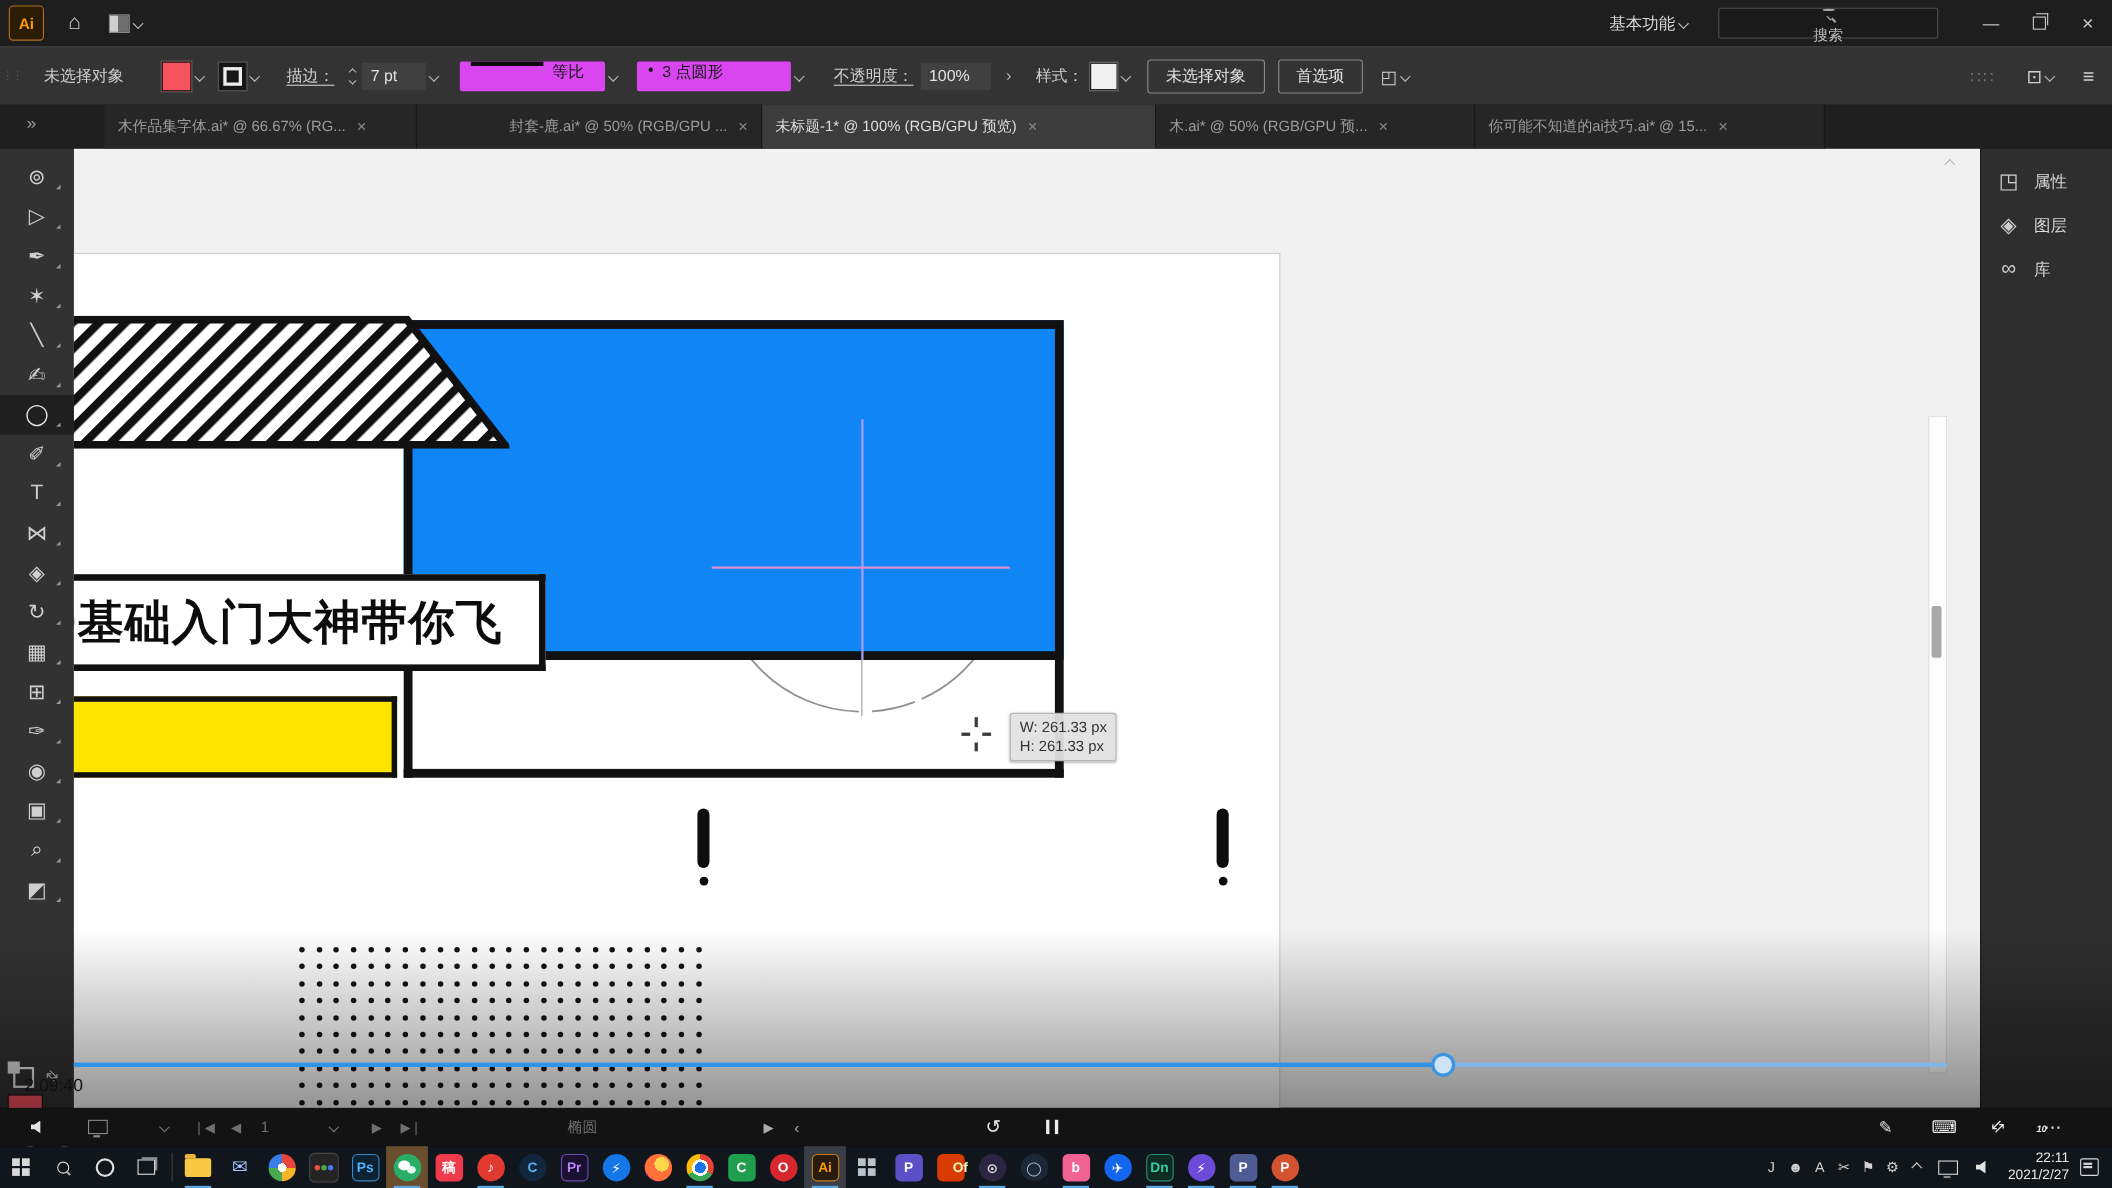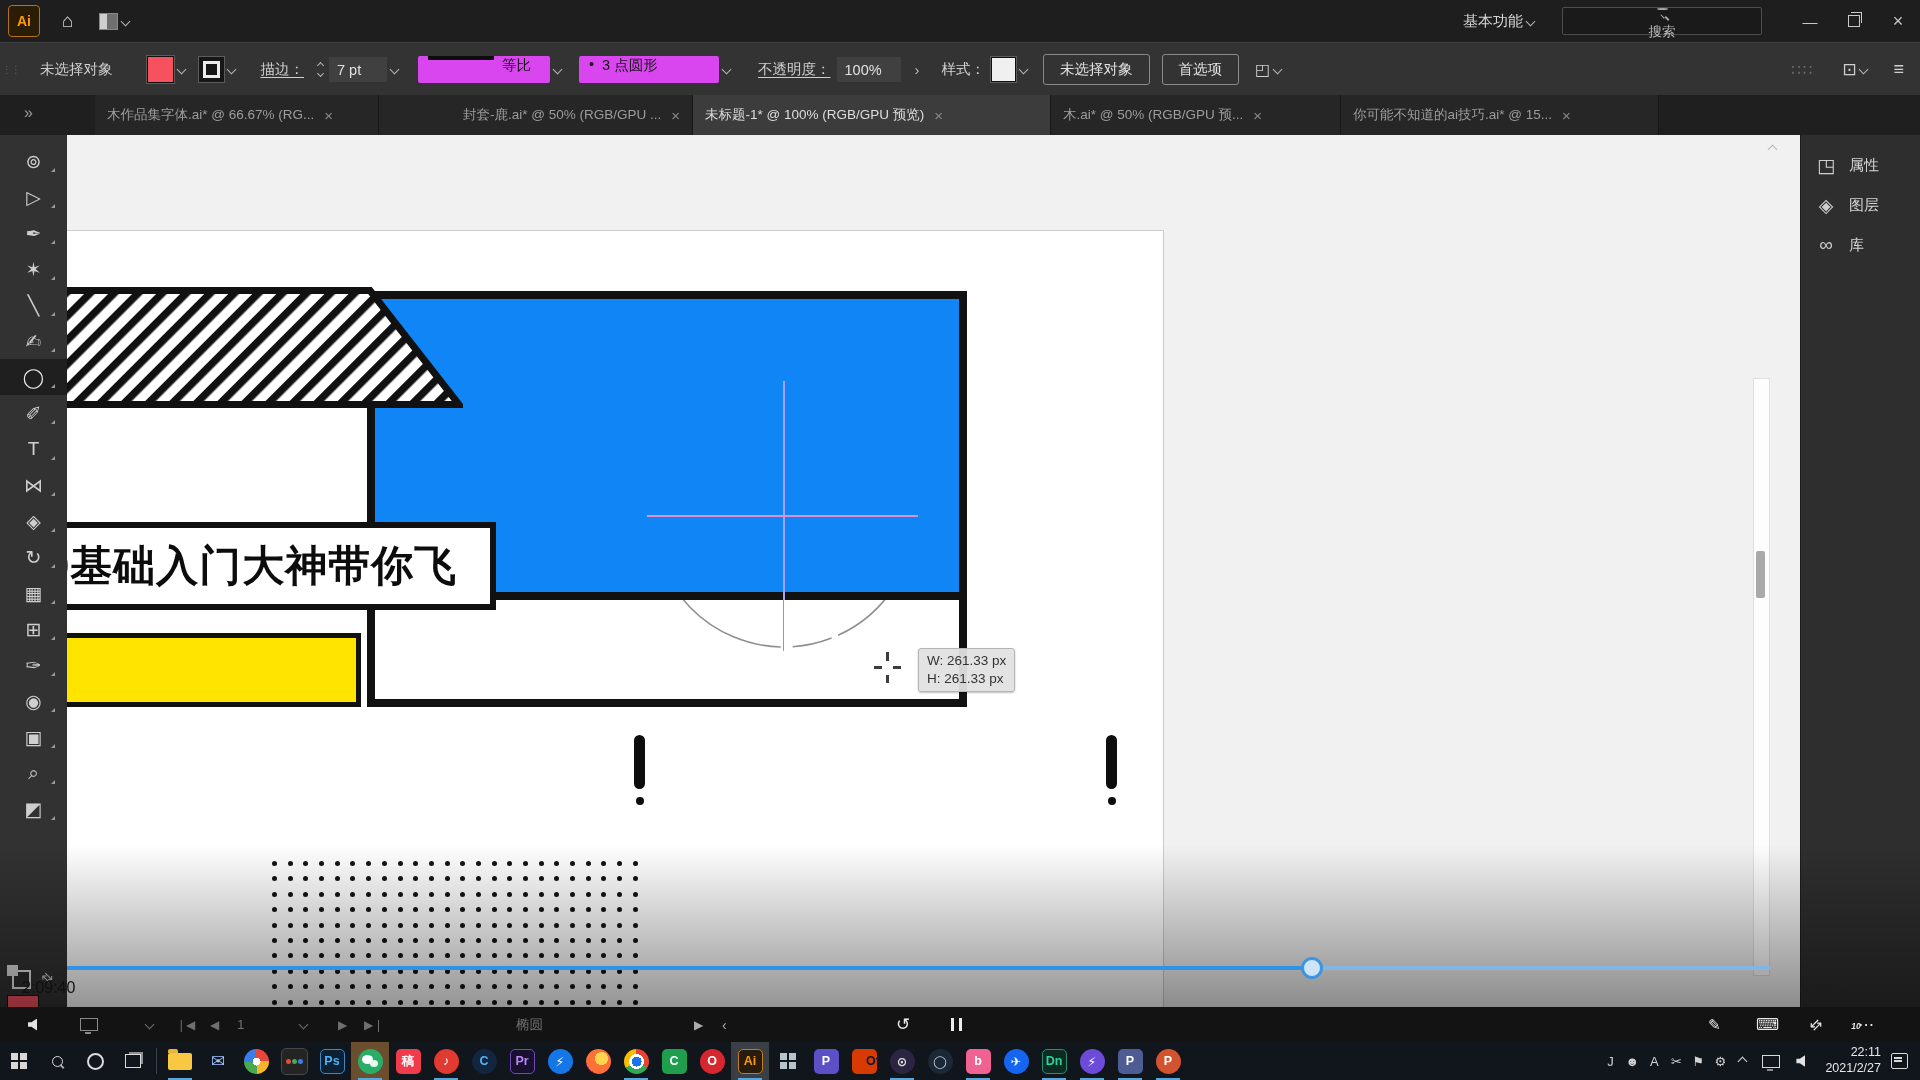--- a/index.html
+++ b/index.html
@@ -735,21 +735,21 @@
           <span class="ic-sq" style="background: rgb(39, 28, 14); color: rgb(255, 154, 0); border: 1.5px solid rgb(199, 123, 26);">Ai</span>
           <span class="ind"></span>
         </div>
         <div class="tb-cell">
           <span class="i-grid"></span>
         </div>
         <div class="tb-cell">
           <span class="ic-sq" style="background: rgb(93, 80, 198); color: rgb(255, 255, 255);">P</span>
         </div>
         <div class="tb-cell">
-          <span class="ic-sq" style="background: rgb(216, 59, 1); color: #0f172a; padding-left: 18px;">Of</span>
+          <span class="ic-sq" style="background: rgb(216, 59, 1); color: #fef9c3; padding-left: 18px;">Of</span>
         </div>
         <div class="tb-cell">
           <span class="ic-cir" style="background: rgb(43, 37, 66); color: rgb(221, 221, 221);">⊙</span>
           <span class="ind"></span>
         </div>
         <div class="tb-cell">
           <span class="ic-cir" style="background: rgb(27, 40, 56); color: rgb(184, 196, 204);">◯</span>
         </div>
         <div class="tb-cell">
           <span class="ic-sq" style="background: rgb(240, 98, 146); color: rgb(255, 255, 255);">b</span>

